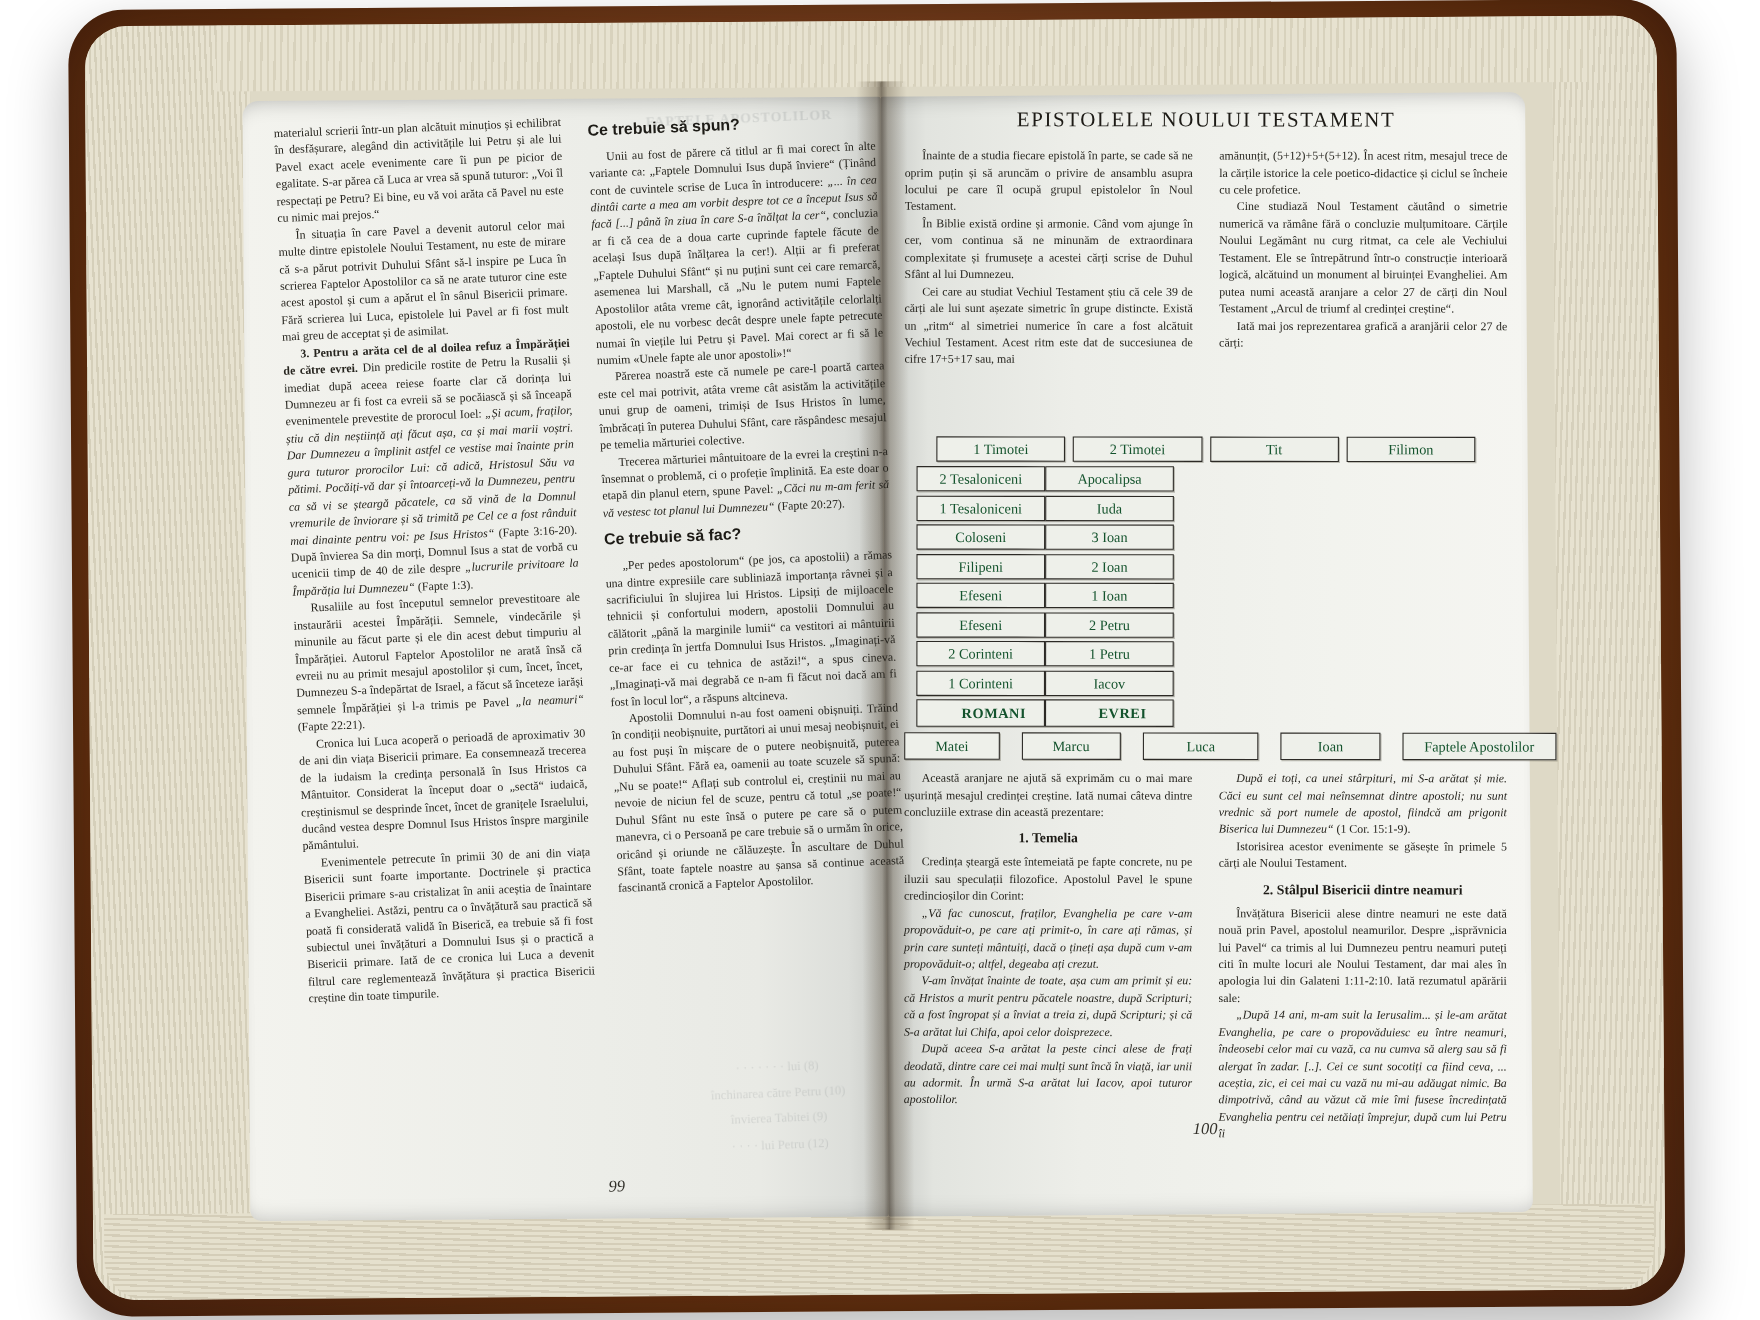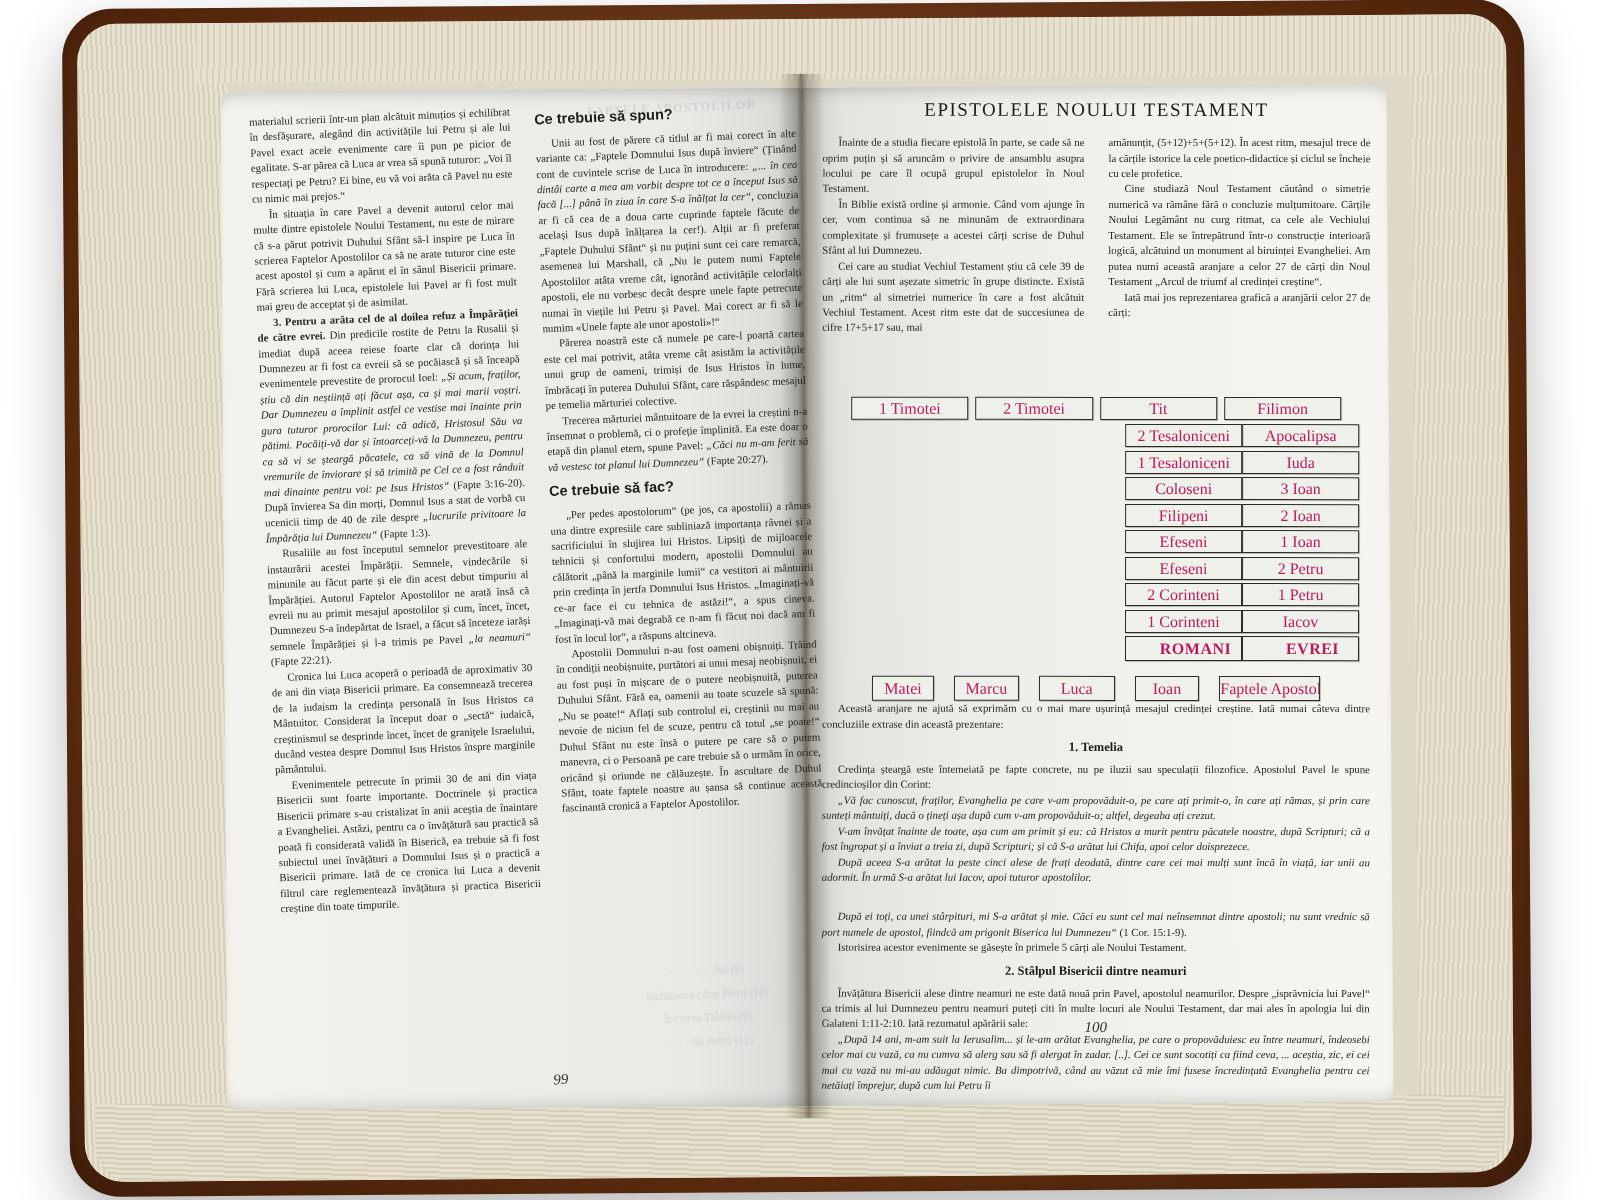--- a/index.html
+++ b/index.html
@@ -40,35 +40,35 @@
   .col{flex:1 1 0;min-width:0;}
   p{margin:0;text-indent:16px;}
   p.noindent{text-indent:0;}
   .b{font-weight:bold;}
   .i{font-style:italic;}
   h1.title{margin:2px 0 12px 0;text-align:center;font-size:19px;font-weight:normal;letter-spacing:1.5px;color:#1d1b16;}
   h2.sans{font-family:"Liberation Sans","DejaVu Sans",sans-serif;font-size:14.5px;font-weight:bold;
     margin:6px 0 6px 0;text-indent:0;text-align:left;color:#1d1b16;}
   h3.sub{font-size:12.5px;font-weight:bold;text-align:center;margin:7px 0 5px 0;color:#1d1b16;font-family:Liberation Serif, serif;}
   .row1{height:252px;overflow:hidden;}
-  .row2{flex-direction:column;}
+  .row2{margin-top:10px;}
   .pagenum{position:absolute;bottom:-28px;width:100%;text-align:center;font-style:italic;font-size:15px;color:#33312b;}
   .content-left .pagenum{bottom:auto;top:966px;}
   .content-right .pagenum{bottom:auto;top:923px;}
 
   
   .arch{margin:10px auto 0 auto;width:548px;}
-  .cell{border:1.6px solid #2c2a26;background:#eef0ea;text-align:center;font-size:16px;
-    height:21px;line-height:21px;white-space:nowrap;overflow:hidden;color:#be185d;
+  .cell{border:1.6px solid #2c2a26;background:#eef0ea;text-align:center;font-size:13px;
+    height:21px;line-height:21px;white-space:nowrap;overflow:hidden;color:#14532d;
     box-shadow:1px 1px 0 rgba(90,85,70,.35);}
   .cell.base{font-weight:bold;height:23px;line-height:23px;letter-spacing:.5px;padding-left:24px;}
   .arch-top{width:490px;margin:0 auto;display:grid;grid-template-columns:repeat(4,1fr);gap:7px;}
-  .arch-mid{width:526px;margin:4px auto 0 auto;display:flex;justify-content:flex-end;}
+  .arch-mid{width:526px;margin:4px auto 0 auto;display:flex;justify-content:flex-start;}
   .pillar{width:117px;display:flex;flex-direction:column;gap:3.5px;}
-  .arch-bottom{width:448px;margin:15px auto 0 auto;display:grid;
+  .arch-bottom{width:593px;margin:5px auto 0 auto;display:grid;
     grid-template-columns:1fr 1.04fr 1.22fr 1.04fr 1.62fr;gap:20px;}
   .arch-bottom .cell{height:23px;line-height:23px;}
 
   
   .ghost{position:absolute;color:#3a4248;opacity:.13;filter:blur(.7px);pointer-events:none;}
   .ghost-top{top:2px;left:300px;width:246px;text-align:center;font-weight:bold;font-size:12.5px;letter-spacing:1px;}
   .ghost-lines{top:862px;left:300px;width:246px;text-align:center;font-size:11.5px;line-height:2.05;}
 </style>
 </head>
 <body>

